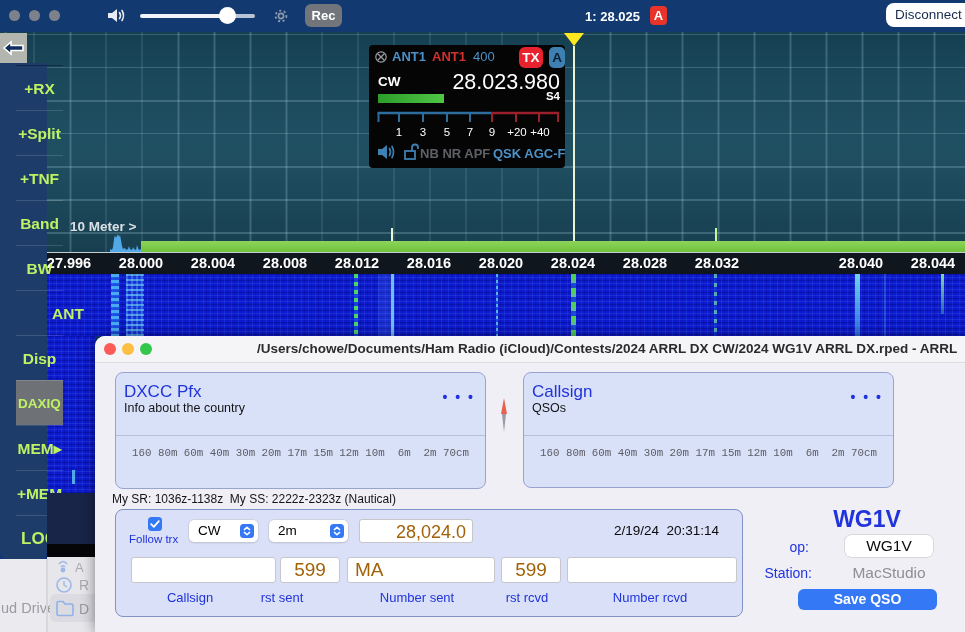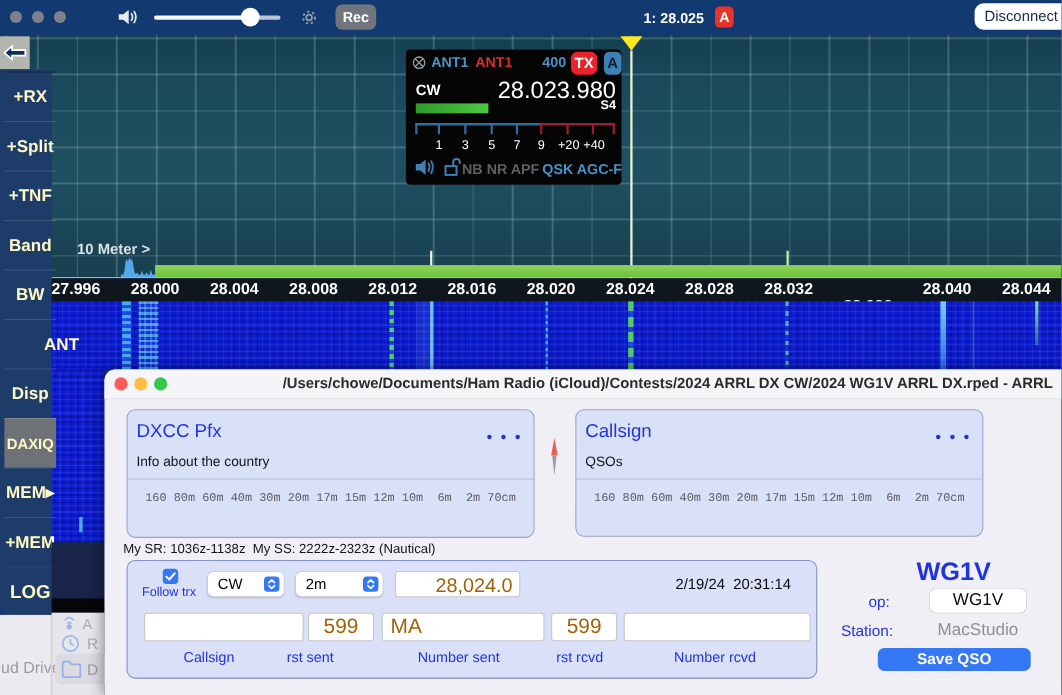--- a/index.html
+++ b/index.html
@@ -37,36 +37,36 @@
       repeating-linear-gradient(180deg, rgba(0,0,90,0.28) 0 1px, transparent 1px 3px, rgba(90,150,255,0.16) 3px 4px, transparent 4px 6px),
       repeating-linear-gradient(90deg, rgba(70,120,250,0.16) 0 1px, transparent 1px 3px, rgba(0,0,110,0.18) 3px 4px, transparent 4px 7px),
       #0d1ace;}
   #wfmain{left:0;top:274px;width:965px;height:62px;}
   #wfstrip{left:47px;top:336px;width:48px;height:157px;}
   .streak{top:274px;height:62px;opacity:0.9;}
   
   #backbtn{left:0;top:33px;width:27px;height:30px;background:#b2b6ae;}
   #sidebar{left:0;top:63px;width:47px;height:497px;background:#1d3c69;
     border-radius:0 0 8px 8px;}
-  .sbtn{position:absolute;left:4px;width:47px;height:45px;color:#fef9c3;font-weight:bold;
+  .sbtn{position:absolute;left:16px;width:47px;height:45px;color:#bef264;font-weight:bold;
     font-size:15.5px;text-align:center;line-height:45px;border-top:1px solid rgba(255,255,255,0.14);box-sizing:border-box;}
   
   #flag{left:369px;top:45px;width:196px;height:123px;background:#050505;border-radius:4px;
     color:#fff;}
   
   #logwin{left:95px;top:336px;width:870px;height:296px;background:#f0eff5;
     border-radius:10px 0 0 0;box-shadow:0 0 14px rgba(0,0,0,0.45);}
   #titlebar{left:0;top:0;width:870px;height:26px;background:#f5f4f6;border-radius:10px 0 0 0;
     border-bottom:1px solid #dcdbde;}
   .tl{top:7px;width:12px;height:12px;border-radius:50%;}
   #wtitle{left:162px;top:5px;width:810px;color:#2b2b2e;font-weight:bold;font-size:13.5px;white-space:nowrap;overflow:hidden;}
   .card{position:absolute;background:#d9e1f8;border:1px solid #99a3d0;border-radius:8px;box-sizing:border-box;padding-left:17px;}
   .cardtitle{position:absolute;left:8px;top:9px;color:#2033dd;font-size:17px;}
   .carddots{position:absolute;top:16px;color:#2033dd;font-size:14px;font-weight:bold;letter-spacing:2px;}
-  .cardsub{position:absolute;left:8px;top:40px;color:#141417;font-size:12.5px;}
+  .cardsub{position:absolute;left:8px;top:28px;color:#141417;font-size:12.5px;}
   .carddiv{position:absolute;left:0px;width:100%;height:1px;background:#b6bedb;top:62px;}
   .cardbands{position:absolute;left:16px;top:74px;color:#5c5c64;font-size:10.8px;font-family:"Liberation Mono",monospace;white-space:pre;}
   #mysr{left:17px;top:156px;color:#141417;font-size:12px;}
   #formpanel{left:20px;top:173px;width:628px;height:108px;background:#d9e0f7;
     border:1px solid #8391c4;border-radius:8px;box-sizing:border-box;}
   .winput{position:absolute;background:#fff;border:1px solid #c6c6cb;border-radius:3px;box-sizing:border-box;
     font-size:19px;color:#a16207;}
   .flabel2{position:absolute;top:254px;transform:translateX(-50%);color:#2033dd;font-size:13px;}
   
   .blue{color:#2033dd;}
@@ -160,21 +160,21 @@
     <div class="sbtn" style="top:452px;height:45px;border-radius:0 0 8px 8px;font-size:17px;">LOG</div>
   </div>
 
   <div id="flag" class="abs">
     <svg style="position:absolute;left:6px;top:6px;" width="12" height="12" viewBox="0 0 12 12">
       <circle cx="6" cy="6" r="5.2" fill="none" stroke="#9aa0a6" stroke-width="1.2"></circle>
       <path d="M2.5 2.5 L9.5 9.5 M9.5 2.5 L2.5 9.5" stroke="#9aa0a6" stroke-width="1.2"></path>
     </svg>
     <span style="position:absolute;left:23px;top:4px;font-size:13px;font-weight:bold;color:#4b92c8;">ANT1</span>
     <span style="position:absolute;left:63px;top:4px;font-size:13px;font-weight:bold;color:#d4302e;">ANT1</span>
-    <span style="position:absolute;left:124px;top:4px;font-size:13px;font-weight:bold;color:#4b92c8;">400</span>
+    <span style="position:absolute;left:104px;top:4px;font-size:13px;font-weight:normal;color:#4b92c8;">400</span>
     <div style="position:absolute;left:150px;top:2px;width:24px;height:21px;background:#e8232e;border-radius:6px;color:#fff;font-weight:bold;font-size:13.5px;text-align:center;line-height:21px;">TX</div>
     <div style="position:absolute;left:180px;top:2px;width:16px;height:21px;background:#3e80b2;border-radius:5px;color:#072036;font-weight:bold;font-size:13.5px;text-align:center;line-height:21px;">A</div>
     <span style="position:absolute;left:9px;top:29px;font-size:13.5px;font-weight:bold;color:#fff;">CW</span>
     <span style="position:absolute;right:5px;top:25px;font-size:21.5px;color:#fff;">28.023.980</span>
     <div style="position:absolute;left:8.5px;top:49px;width:66px;height:9px;background:linear-gradient(90deg,#2d9c2b,#4fc645);"></div>
     <span style="position:absolute;right:5px;top:45px;font-size:11.5px;font-weight:bold;color:#fff;">S4</span>
 
     <svg style="position:absolute;left:0;top:66px;" width="196" height="14" viewBox="0 0 196 14">
       <path d="M8.5 2 L122 2" stroke="#2e6e9e" stroke-width="2.4"></path>
       <path d="M122 2 L190 2" stroke="#9e1f2c" stroke-width="2.4"></path>

